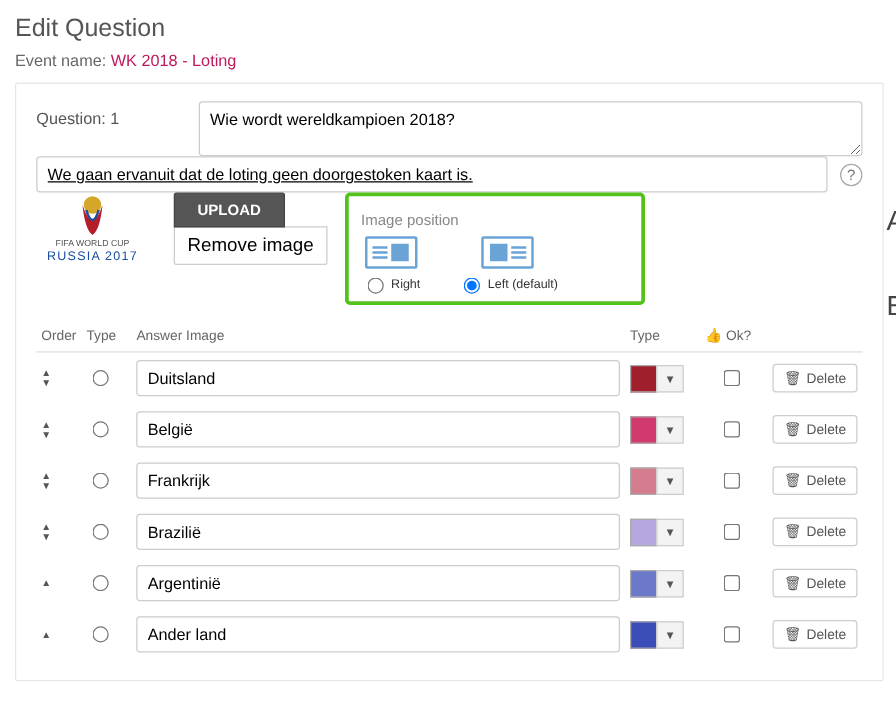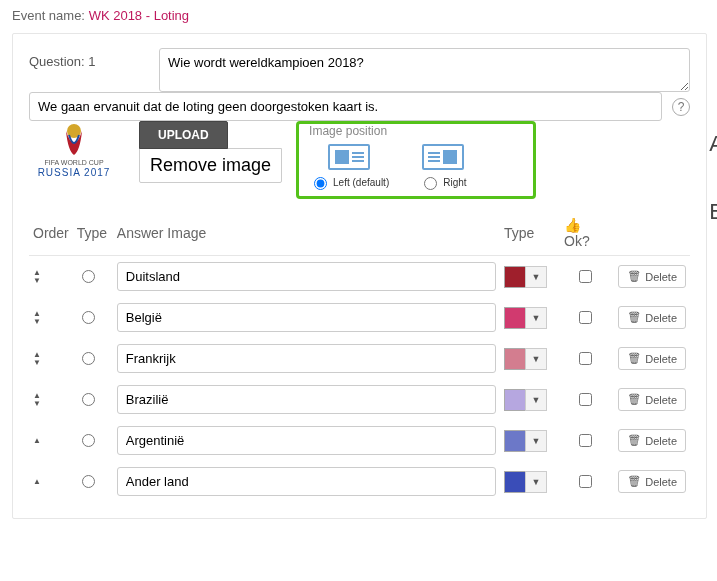--- a/index.html
+++ b/index.html
@@ -37,20 +37,21 @@
     font-size: 13px;
     resize: both;
   }
   .instr-row { align-items: center; }
   input.instr {
     flex: 1;
     border: 1px solid #ccc;
     border-radius: 3px;
     padding: 6px 8px;
     font-size: 13px;
+    text-decoration: underline;
   }
   .help-circ {
     width: 18px; height: 18px; border:1px solid #aaa; border-radius:50%;
     display:flex; align-items:center; justify-content:center;
     color:#777; margin-left:10px; font-size:12px; cursor:pointer;
   }
   
   .img-block { display:flex; align-items:flex-start; position:relative; margin-bottom:14px; }
   .logo {
     width:90px; text-align:center; margin-right:20px;
@@ -59,49 +60,49 @@
   .logo .fifa { font-size:7px; color:#555; margin-bottom:1px; }
   .logo .russia { font-size:10px; color:#1a4ea1; letter-spacing:1px; }
   .upload-col { margin-right:10px; }
   .btn-upload {
     background:#555; color:#fff; border:1px solid #444;
     padding:6px 18px; font-weight:bold; font-size:12px; cursor:pointer;
     border-radius:2px 2px 0 0;
   }
   .btn-remove {
     background:#fff; border:1px solid #ccc; border-top:1px solid #ccc;
-    padding:6px 10px; font-size:18px; cursor:pointer; border-radius:0 0 2px 2px;
+    padding:6px 10px; font-size:15px; cursor:pointer; border-radius:0 0 2px 2px;
     margin-top:-1px; display:block; width:100%; text-align:left;
   }
   .highlight-box {
     border:3px solid #54c21a; border-radius:4px;
     flex:1; max-width:240px; margin-left:4px;
   }
-  .hb-inner { padding:0 8px 6px 10px; }
+  .hb-inner { padding:12px 8px 6px 10px; }
   .hb-title { color:#888; font-size:12px; margin-bottom:6px; }
   .pos-opts { display:flex; gap:30px; }
   .pos-opt { text-align:center; }
   .iconbox {
     width:42px; height:26px; border:2px solid #6aa3d6; border-radius:2px;
     display:flex; align-items:center; justify-content:center; gap:3px; padding:3px;
     margin:0 auto 4px;
   }
   .ic-img { width:14px; height:14px; background:#6aa3d6; }
   .ic-lines { display:flex; flex-direction:column; gap:2px; }
   .ic-lines span { width:12px; height:2px; background:#6aa3d6; display:block; }
   .radio-lbl { font-size:10px; color:#333; display:flex; align-items:center; gap:3px; justify-content:center; }
   .hide-row { border-top:3px solid #54c21a; padding:6px 8px; font-size:11px; color:#333; display:flex; align-items:center; gap:6px; }
   .annot { position:absolute; right:-40px; font-size:22px; color:#444; }
   .annot.a { top:10px; }
   .annot.b { top:78px; }
 
   
   table.ans { width:100%; border-collapse:collapse; }
   table.ans th {
-    text-align:left; font-weight:400; color:#666; font-size:14px;
+    text-align:left; font-weight:400; color:#666; font-size:11px;
     border-bottom:1px solid #e6e6e6; padding:4px 4px 6px;
   }
   table.ans td { padding:6px 4px; vertical-align:middle; }
   .order-col { width:30px; }
   .arrows { display:flex; flex-direction:column; color:#555; }
   .arrows span { cursor:pointer; font-size:8px; line-height:8px; }
   .type-col { width:40px; }
   input.ans-input {
     width:100%; border:1px solid #ccc; border-radius:3px; padding:6px 8px; font-size:13px;
   }
@@ -121,20 +122,21 @@
     background:#fff; border:1px solid #ccc; border-radius:3px;
     padding:4px 8px; font-size:11px; cursor:pointer; color:#555;
     display:inline-flex; align-items:center; gap:4px;
   }
   .trash { font-size:11px; }
 </style>
 </head>
 <body>
 
 <div class="page">
+  <h2 class="title">Edit Question</h2>
   <div class="event-line">
     <span>Event name:</span>
     <a href="#">WK 2018 - Loting</a>
   </div>
 
   <div class="panel">
     <div class="row">
       <div class="lbl">Question: 1</div>
       <textarea class="q" style="">Wie wordt wereldkampioen 2018?</textarea>
     </div>
@@ -159,44 +161,44 @@
         <button class="btn-upload">UPLOAD</button>
         <button class="btn-remove">Remove image</button>
       </div>
 
       <div class="highlight-box">
         <div class="hb-inner">
           <div class="hb-title">Image position</div>
           <div class="pos-opts">
             <div class="pos-opt">
               <div class="iconbox">
-                <div class="ic-img"></div>
-                  <div class="ic-lines">
+                <div class="ic-lines">
                     <span></span>
                     <span></span>
                     <span></span>
                   </div>
+                  <div class="ic-img"></div>
               </div>
               <label class="radio-lbl">
-                <input type="radio" name="pos" checked="" style=""> 
-                  <span>Left (default)</span>
+                <input type="radio" name="pos" style=""> 
+                  <span>Right</span>
               </label>
             </div>
             <div class="pos-opt">
               <div class="iconbox">
-                <div class="ic-lines">
+                <div class="ic-img"></div>
+                  <div class="ic-lines">
                     <span></span>
                     <span></span>
                     <span></span>
                   </div>
-                  <div class="ic-img"></div>
               </div>
               <label class="radio-lbl">
-                <input type="radio" name="pos" style=""> 
-                  <span>Right</span>
+                <input type="radio" name="pos" checked="" style=""> 
+                  <span>Left (default)</span>
               </label>
             </div>
           </div>
         </div>
       </div>
 
       <div class="annot a">A.</div>
       <div class="annot b">B.</div>
     </div>
 

